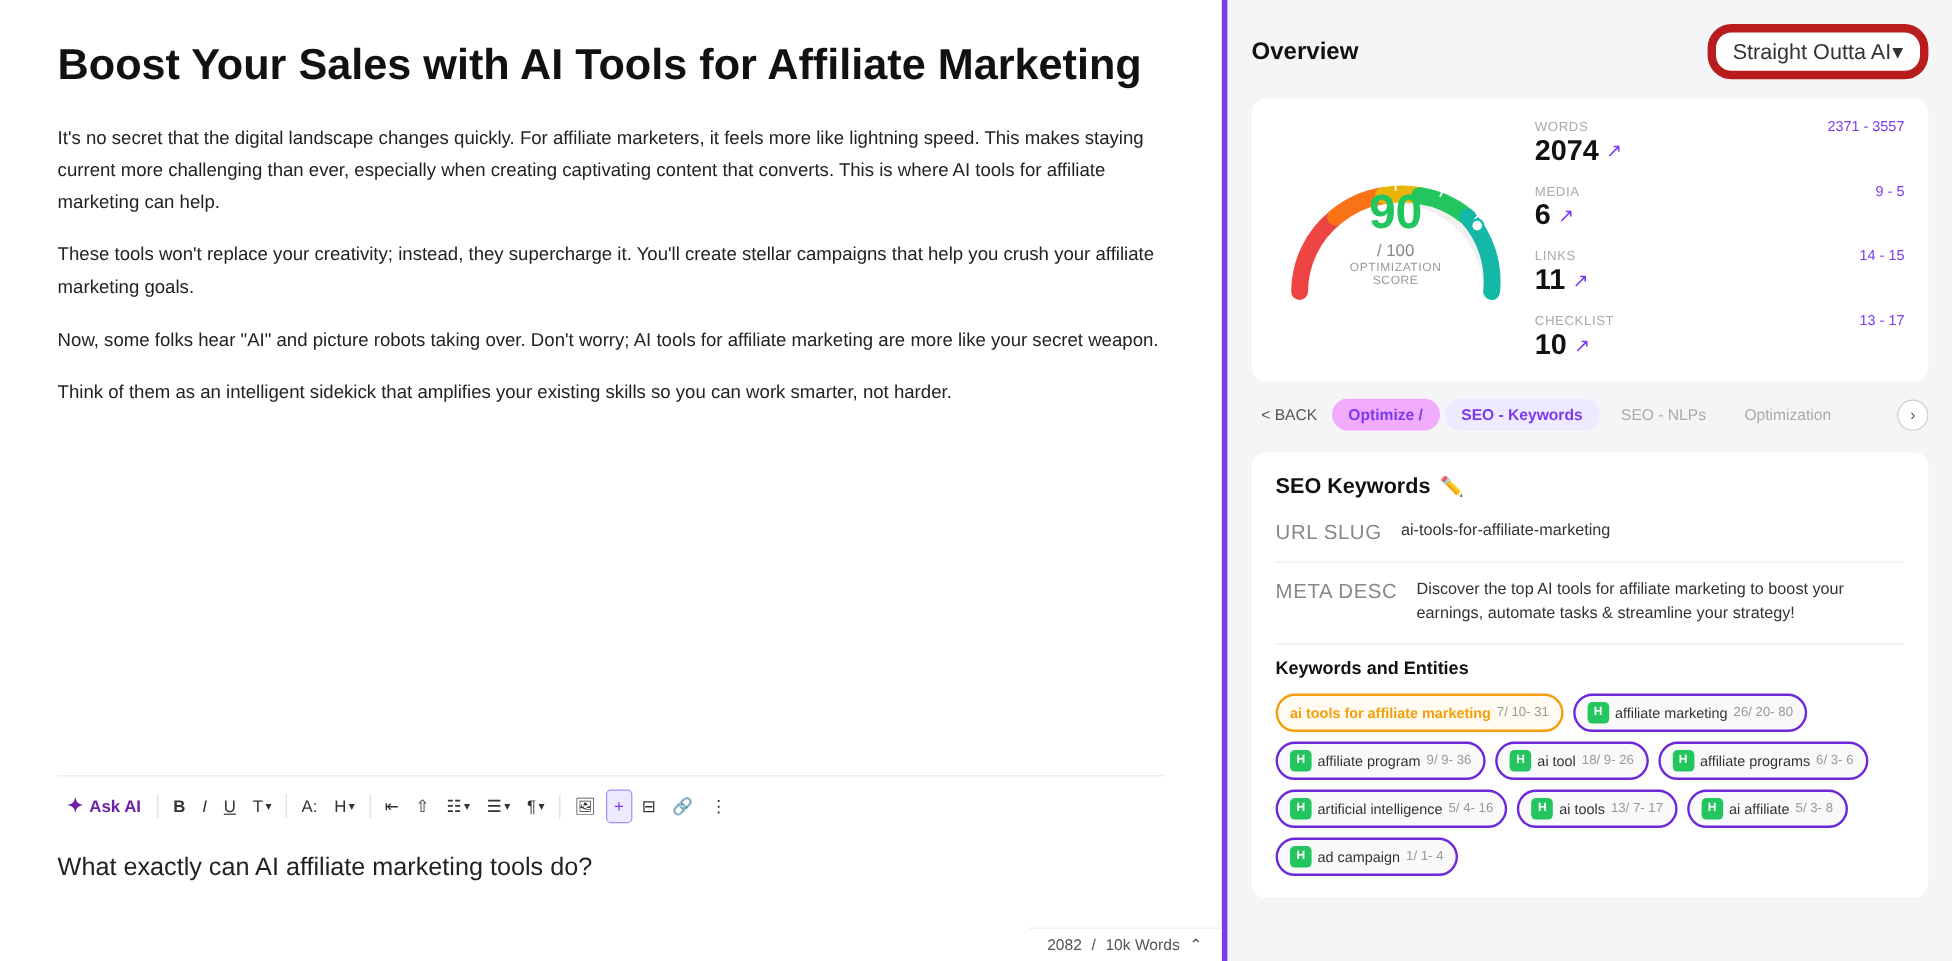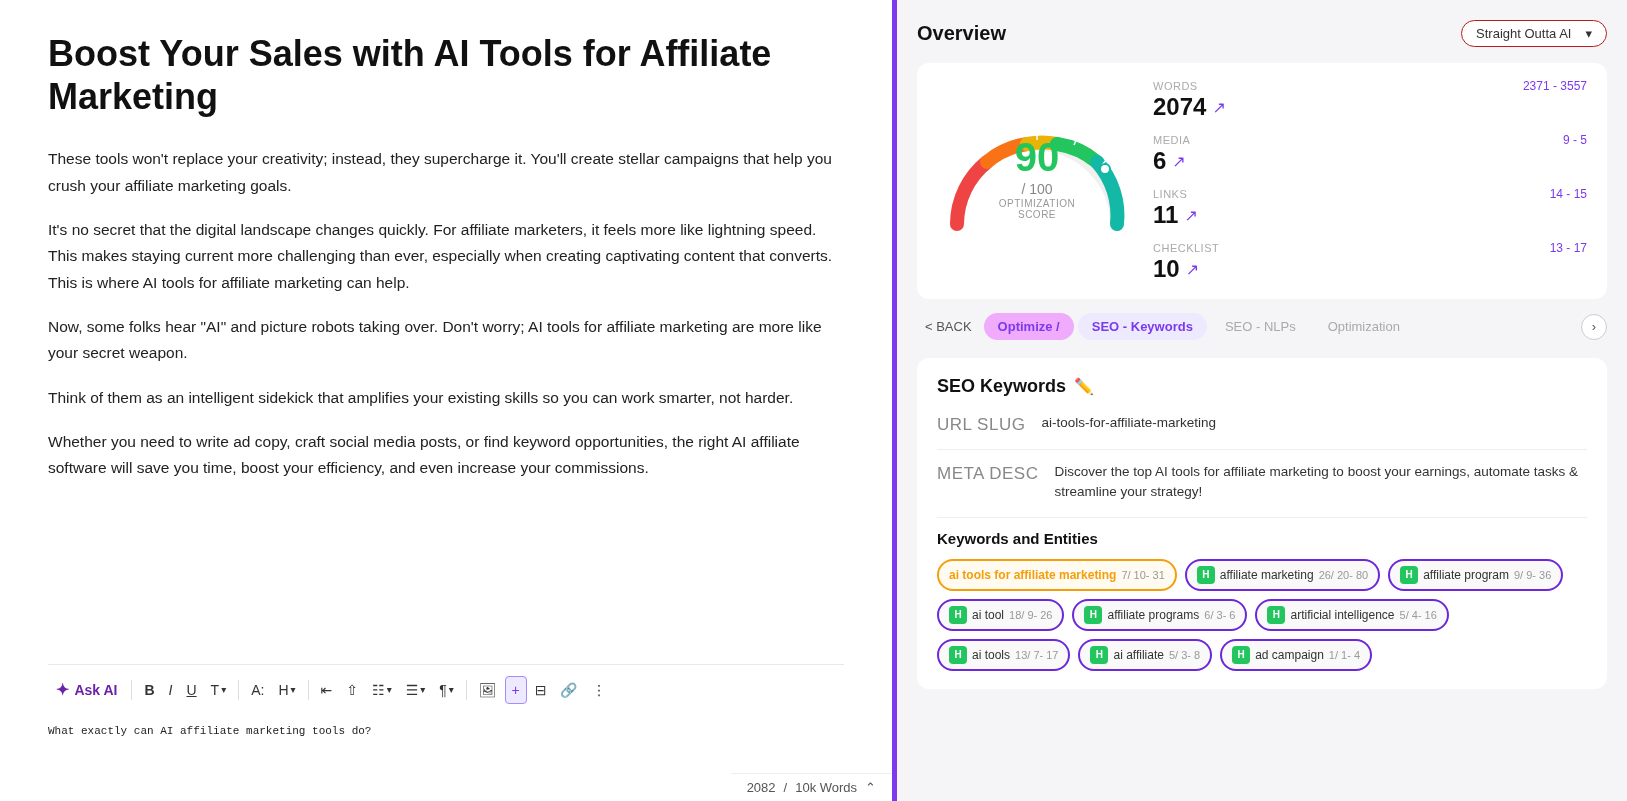--- a/index.html
+++ b/index.html
@@ -95,47 +95,47 @@
       gap: 8px;
     }
     .divider-vertical {
       width: 5px;
       background: #7c3aed;
       align-self: stretch;
     }
 
     
     .right-panel {
-      width: 730px;
+      width: 604px;
       background: #f5f5f7;
       display: flex;
       flex-direction: column;
       overflow-y: auto;
       padding: 20px 20px 20px 20px;
     }
     .overview-header {
       display: flex;
       justify-content: space-between;
       align-items: center;
       margin-bottom: 16px;
     }
     .overview-title {
       font-size: 20px;
       font-weight: 700;
       color: #111;
     }
     .brand-dropdown {
-      border: 1px solid #b91c1c;
+      border: 7px solid #b91c1c;
       border-radius: 20px;
       padding: 5px 14px;
-      font-size: 13px;
+      font-size: 18px;
       background: #fff;
       display: flex;
       align-items: center;
-      gap: 14px;
+      gap: 1px;
       cursor: pointer;
       color: #333;
     }
 
     
     .stats-row {
       display: flex;
       align-items: center;
       gap: 16px;
       background: #fff;
@@ -345,25 +345,24 @@
     .kw-text { color: #333; }
     .kw-stats { color: #999; font-size: 11px; }
     .kw-text-highlighted { color: #f59e0b; font-weight: 600; }
   </style>
 </head>
 <body>
 
 <div class="left-panel">
   <h1 class="article-title">Boost Your Sales with AI Tools for Affiliate Marketing</h1>
   <div class="article-content">
+    <p>It's no secret that the digital landscape changes quickly. For affiliate marketers, it feels more like lightning speed. This makes staying current more challenging than ever, especially when creating captivating content that converts. This is where AI tools for affiliate marketing can help.</p>
     <p>These tools won't replace your creativity; instead, they supercharge it. You'll create stellar campaigns that help you crush your affiliate marketing goals.</p>
-    <p>It's no secret that the digital landscape changes quickly. For affiliate marketers, it feels more like lightning speed. This makes staying current more challenging than ever, especially when creating captivating content that converts. This is where AI tools for affiliate marketing can help.</p>
     <p>Now, some folks hear "AI" and picture robots taking over. Don't worry; AI tools for affiliate marketing are more like your secret weapon.</p>
     <p>Think of them as an intelligent sidekick that amplifies your existing skills so you can work smarter, not harder.</p>
-    <p>Whether you need to write ad copy, craft social media posts, or find keyword opportunities, the right AI affiliate software will save you time, boost your efficiency, and even increase your commissions.</p>
   </div>
 
   <div class="toolbar-area">
     <button class="ask-ai-btn">
       <span style="font-size:16px;">✦</span>
       <span>Ask AI</span>
     </button>
     <div class="toolbar-divider"></div>
     <button class="toolbar-btn" style="font-weight:800;">
       <span>B</span>
@@ -416,21 +415,21 @@
       <span>⊟</span>
     </button>
     <button class="toolbar-btn">
       <span>🔗</span>
     </button>
     <button class="toolbar-btn">
       <span>⋮</span>
     </button>
   </div>
 
-  <div style="padding: 8px 0 60px 0; font-size:11px; color:#222; line-height:1.7;font-family:Liberation Mono, monospace;">
+  <div style="padding: 8px 0 60px 0; font-size:21px; color:#222; line-height:1.7;">
     <span>What exactly can AI affiliate marketing tools do?</span>
   </div>
 
   <div class="word-count-bar">
     <span>2082</span>
     <span> / </span>
     <span>10k Words</span>
     <span style="cursor:pointer;">⌃</span>
   </div>
 </div>

